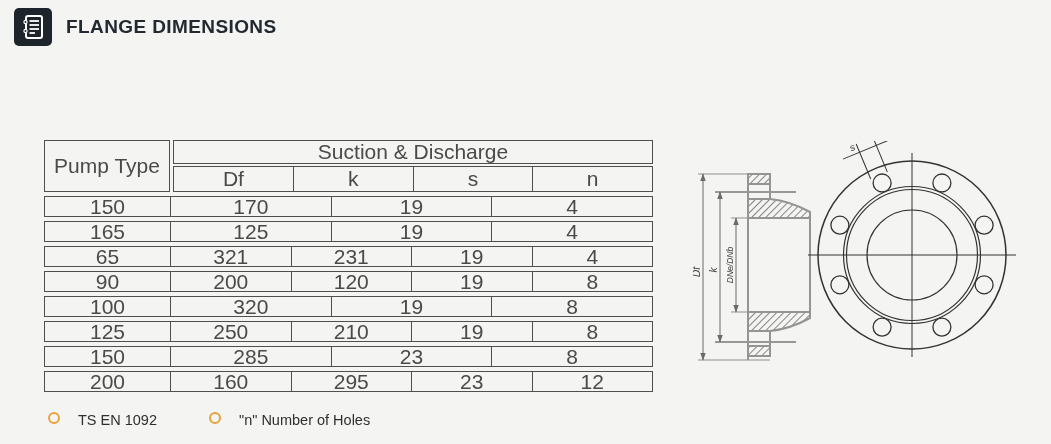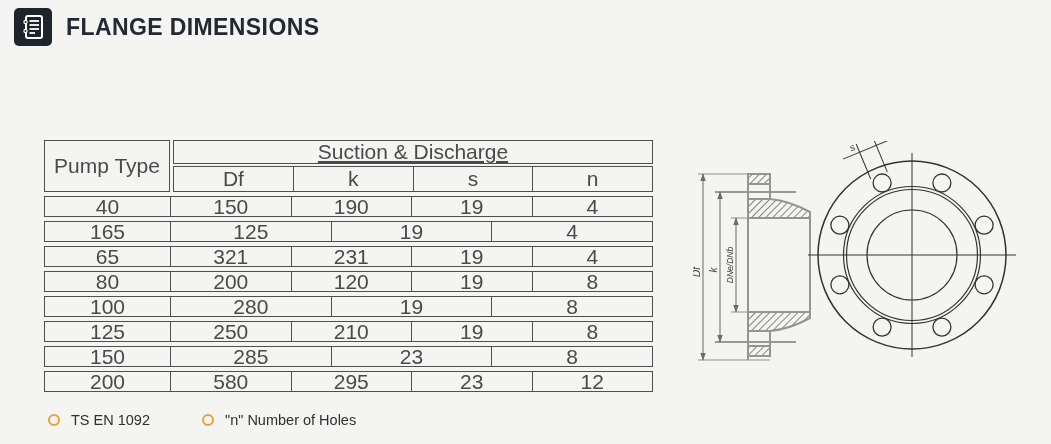--- a/index.html
+++ b/index.html
@@ -12,52 +12,52 @@
     color:#454545;
   }
 
   
   .hdr { position:absolute; left:14px; top:8px; display:flex; align-items:center; gap:14px; }
   .hdr-icon {
     width:38px; height:38px; background:#1e242c; border-radius:5px;
     display:flex; align-items:center; justify-content:center; flex:0 0 auto;
   }
   .hdr-title {
-    font-size:23px; font-weight:700; color:#232930; letter-spacing:0.4px;
+    font-size:19px; font-weight:700; color:#232930; letter-spacing:0.4px;
   }
 
   
   .tbl { position:absolute; left:44px; top:140px; width:609px; font-size:21px; color:#4a4a4a; }
   .tbl-head { display:flex; gap:3px; }
   .cell-pump {
     width:126px; height:52px; border:1px solid #4f4f4f; background:#f4f4f2;
     display:flex; align-items:center; justify-content:center; flex:0 0 auto;
   }
   .head-right { flex:1; display:flex; flex-direction:column; gap:2px; }
   .cell-group {
     height:24px; border:1px solid #4f4f4f;
-    display:flex; align-items:center; justify-content:center;text-decoration:underline;
+    display:flex; align-items:center; justify-content:center;
   }
   .subhead-row { height:26px; display:flex; border:1px solid #4f4f4f; }
   .subhead-row > div {
     flex:1; display:flex; align-items:center; justify-content:center;
     border-left:1px solid #4f4f4f;
   }
   .subhead-row > div:first-child { border-left:none; }
 
   .data-row { display:flex; height:21px; margin-top:4px; border:1px solid #4f4f4f; }
   .data-row > div {
     display:flex; align-items:center; justify-content:center;
     border-left:1px solid #4f4f4f; flex:1;
   }
   .data-row > div:first-child { width:125px; flex:0 0 125px; border-left:none; }
 
   
   .notes { position:absolute; left:48px; top:412px; display:flex; gap:52px; font-size:14.5px; color:#2f2f2f; }
-  .note { display:flex; align-items:center; gap:11px; }
+  .note { display:flex; gap:18px; }
   .ring {
     width:12px; height:12px; border:2px solid #e8a23c; border-radius:50%;
     background:transparent; flex:0 0 auto;
   }
 
   
   .drawing { position:absolute; left:693px; top:141px; }
   .dim-label { font-size:10px; font-style:italic; fill:#3c3c3c; }
   .dim-label-sm { font-size:8.5px; font-style:italic; fill:#3c3c3c; }
 </style>
@@ -87,68 +87,67 @@
       <div class="subhead-row">
         <div>Df</div>
         <div>k</div>
         <div>s</div>
         <div>n</div>
       </div>
     </div>
   </div>
 
   <div class="data-row">
-    <div>40</div>
     <div>150</div>
-    <div>190</div>
+    <div>170</div>
     <div>19</div>
     <div>4</div>
   </div>
   <div class="data-row">
     <div>165</div>
     <div>125</div>
     <div>19</div>
     <div>4</div>
   </div>
   <div class="data-row">
     <div>65</div>
     <div>321</div>
     <div>231</div>
     <div>19</div>
     <div>4</div>
   </div>
   <div class="data-row">
-    <div>80</div>
+    <div>90</div>
     <div>200</div>
     <div>120</div>
     <div>19</div>
     <div>8</div>
   </div>
   <div class="data-row">
     <div>100</div>
-    <div>280</div>
+    <div>320</div>
     <div>19</div>
     <div>8</div>
   </div>
   <div class="data-row">
     <div>125</div>
     <div>250</div>
     <div>210</div>
     <div>19</div>
     <div>8</div>
   </div>
   <div class="data-row">
     <div>150</div>
     <div>285</div>
     <div>23</div>
     <div>8</div>
   </div>
   <div class="data-row">
     <div>200</div>
-    <div>580</div>
+    <div>160</div>
     <div>295</div>
     <div>23</div>
     <div>12</div>
   </div>
 </div>
 
 <div class="notes">
   <div class="note">
     <span class="ring"></span>
     <span>TS EN 1092</span>

